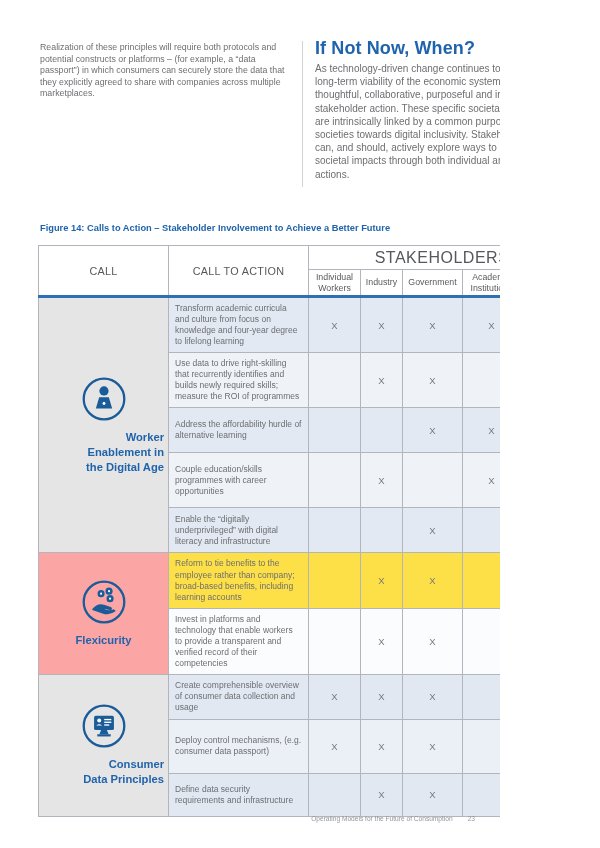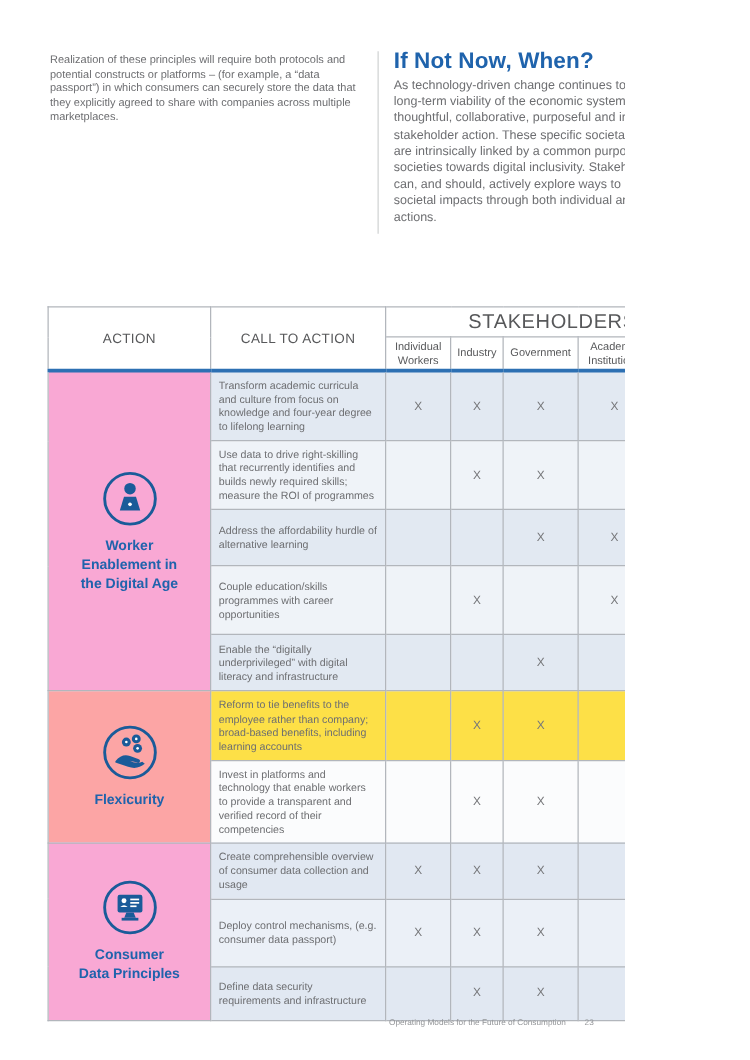--- a/index.html
+++ b/index.html
@@ -37,21 +37,21 @@
   table.cta col.c-gov{width:60px} table.cta col.c-ac{width:58px} table.cta col.c-en{width:55px}
   table.cta th, table.cta td { border:1px solid #b2b6bc; }
   table.cta { border:1px solid #a2a6ab; }
   thead th { background:#fff; font-weight:normal; color:#57585a; }
   .th-theme, .th-cta { font-size:10.8px; letter-spacing:.3px; height:51px; text-align:center; }
   .th-stake { font-size:16px; letter-spacing:.5px; height:24px; text-align:center; }
   .th-sub { font-size:8.8px; height:27px; text-align:center; line-height:1.2; padding:2px 1px; color:#595a5c; }
   .rule-bottom { border-bottom:3px solid var(--rule,#2d70b3) !important; }
 
   td.theme-cell { text-align:center; vertical-align:middle; padding:6px 4px; }
-  .sec0 td.theme-cell, .sec2 td.theme-cell { background:#f9a8d4; }
+  .sec0 td.theme-cell, .sec2 td.theme-cell { background:#e5e5e5;text-align:right; }
   .sec1 td.theme-cell { background:#fca5a5; }
   .theme-icon { display:block; margin:0 auto 8px auto; width:46px; height:46px; }
   .theme-label {
     font-size:11.2px; font-weight:bold; color:var(--accent,#1f63ac); line-height:1.35;
   }
 
   td.action-cell {
     font-size:8.5px; color:#6d6e71; line-height:1.3; padding:5px 6px; vertical-align:middle;
   }
   td.mark-cell { text-align:center; vertical-align:middle; font-size:9.5px; color:#77787b; }
@@ -76,34 +76,35 @@
 <div class="page">
 
   <p class="intro-left">Realization of these principles will require both protocols and potential constructs or platforms – (for example, a “data passport”) in which consumers can securely store the data that they explicitly agreed to share with companies across multiple marketplaces.</p>
   <div class="col-divider"></div>
 
   <div class="intro-right">
     <div class="intro-heading">If Not Now, When?</div>
     <p>As technology-driven change continues to accelerate, the long-term viability of the economic system depends on thoughtful, collaborative, purposeful and immediate stakeholder action. These specific societal implications are intrinsically linked by a common purpose to drive societies towards digital inclusivity. Stakeholder groups can, and should, actively explore ways to mitigate these societal impacts through both individual and collaborative actions.</p>
   </div>
 
+  <div class="fig-caption">Figure 14: Calls to Action – Stakeholder Involvement to Achieve a Better Future</div>
 
   <table class="cta">
     <colgroup>
       <col class="c-theme">
         <col class="c-cta">
         <col class="c-iw">
         <col class="c-ind">
         <col class="c-gov">
         <col class="c-ac">
         <col class="c-en">
     </colgroup>
     <thead>
       <tr>
-        <th class="th-theme rule-bottom" rowspan="2">ACTION</th>
+        <th class="th-theme rule-bottom" rowspan="2">CALL</th>
         <th class="th-cta rule-bottom" rowspan="2">CALL TO ACTION</th>
         <th class="th-stake" colspan="5">STAKEHOLDERS</th>
       </tr>
       <tr id="subhead-row">
           <th class="th-sub rule-bottom">Individual Workers</th>
           <th class="th-sub rule-bottom">Industry</th>
           <th class="th-sub rule-bottom">Government</th>
           <th class="th-sub rule-bottom">Academic Institutions</th>
           <th class="th-sub rule-bottom">Enabling Disruptors</th>
         </tr>

